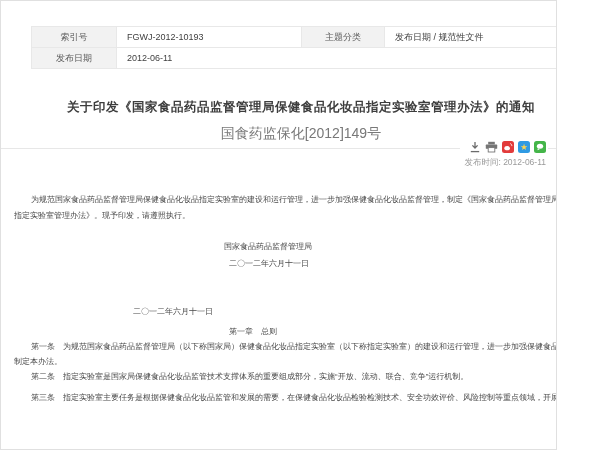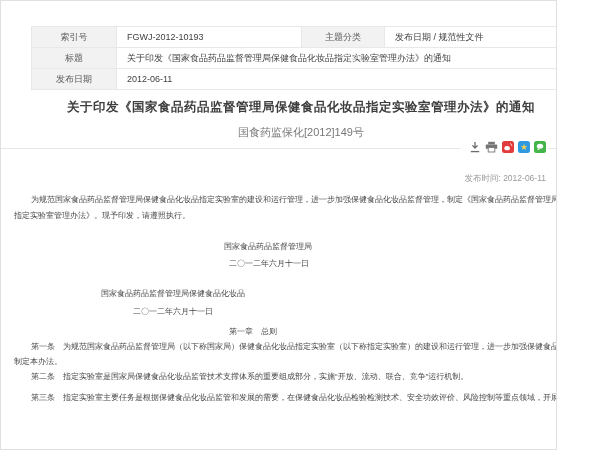--- a/index.html
+++ b/index.html
@@ -23,42 +23,42 @@
   table.info-table td.lbl{
     background:#f2f2f2;text-align:center;color:#5a5a5a;padding:0 4px;
   }
   
   .title{
     position:absolute;top:98px;left:0;width:600px;text-align:center;
     font-size:12.5px;font-weight:bold;color:#3d3d3d;letter-spacing:0.5px;
   }
   .doc-number{
     position:absolute;top:124px;left:0;width:600px;text-align:center;
-    font-size:11px;color:#787878;
+    font-size:14px;color:#787878;
   }
   .divider{
     position:absolute;top:147px;left:0;width:600px;height:0;
     border-top:1px solid #e7e7e7;
   }
   .icon-bar{
     position:absolute;top:138px;right:8px;height:16px;
     display:flex;align-items:center;gap:4px;
     background:#ffffff;padding:0 2px 0 8px;
   }
   .icon-btn{display:inline-flex;width:13px;height:13px;align-items:center;justify-content:center;cursor:pointer;}
   .badge{
     display:inline-flex;width:12px;height:12px;border-radius:2.5px;
     align-items:center;justify-content:center;cursor:pointer;
   }
   .badge.weibo{background:#e23b3b;}
   .badge.qzone{background:#2f9ae3;color:#ffd34f;font-size:8.5px;line-height:12px;}
   .badge.wechat{background:#44b549;}
   .publish-time{
     position:absolute;top:156px;right:10px;
-    font-size:8.5px;color:#9a9a9a;margin-top:16px;
+    font-size:8.5px;color:#9a9a9a;
   }
   
   .doc-line{
     position:absolute;white-space:nowrap;font-size:8px;color:#474747;
     line-height:10px;
   }
   .l0{left:13px;top:179px;}
   .l1{left:30px;top:194px;}
   .l2{left:13px;top:210px;}
   .l3{left:223px;top:241px;}
@@ -83,24 +83,20 @@
         <col style="width:185px">
         <col style="width:83px">
         <col style="width:187px">
       </colgroup>
     <tbody>
         <tr>
       <td class="lbl">索引号</td>
       <td>FGWJ-2012-10193</td>
       <td class="lbl">主题分类</td>
       <td>发布日期 / 规范性文件</td>
-    </tr>
-    <tr>
-      <td class="lbl">标题</td>
-      <td colspan="3">关于印发《国家食品药品监督管理局保健食品化妆品指定实验室管理办法》的通知</td>
     </tr>
     <tr>
       <td class="lbl">发布日期</td>
       <td colspan="3">2012-06-11</td>
     </tr>
   </tbody>
     </table>
 
   <div class="title">关于印发《国家食品药品监督管理局保健食品化妆品指定实验室管理办法》的通知</div>
   <div class="doc-number">国食药监保化[2012]149号</div>
@@ -135,21 +131,20 @@
       </svg>
     </span>
   </div>
 
   <div class="publish-time">发布时间: 2012-06-11</div>
 
   <div class="doc-line l1">为规范国家食品药品监督管理局保健食品化妆品指定实验室的建设和运行管理，进一步加强保健食品化妆品监督管理，制定《国家食品药品监督管理局保健食品化妆品</div>
   <div class="doc-line l2">指定实验室管理办法》。现予印发，请遵照执行。</div>
   <div class="doc-line l3">国家食品药品监督管理局</div>
   <div class="doc-line l4">二〇一二年六月十一日</div>
-  <div class="doc-line l5">国家食品药品监督管理局保健食品化妆品</div>
   <div class="doc-line l6">二〇一二年六月十一日</div>
   <div class="doc-line l7">第一章　总则</div>
   <div class="doc-line l8">第一条　为规范国家食品药品监督管理局（以下称国家局）保健食品化妆品指定实验室（以下称指定实验室）的建设和运行管理，进一步加强保健食品化妆品监督管理，</div>
   <div class="doc-line l9">制定本办法。</div>
   <div class="doc-line l10">第二条　指定实验室是国家局保健食品化妆品监管技术支撑体系的重要组成部分，实施“开放、流动、联合、竞争”运行机制。</div>
   <div class="doc-line l11">第三条　指定实验室主要任务是根据保健食品化妆品监管和发展的需要，在保健食品化妆品检验检测技术、安全功效评价、风险控制等重点领域，开展科技攻关，解决基</div>
 
 </div>
 
 </body></html>

